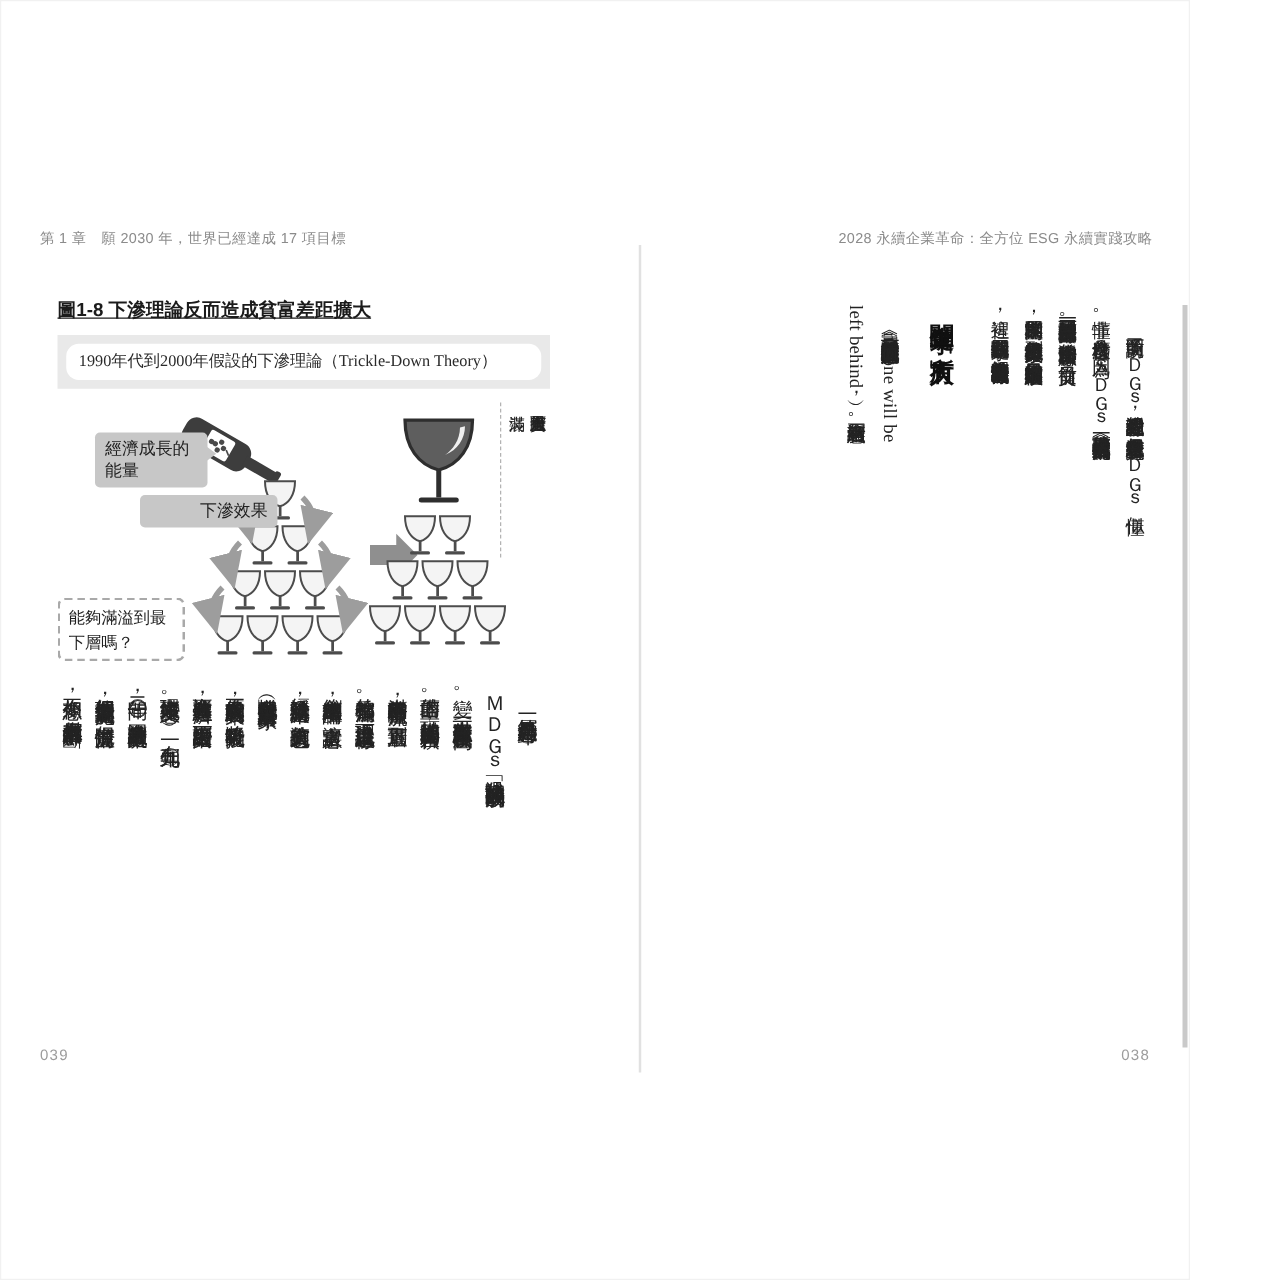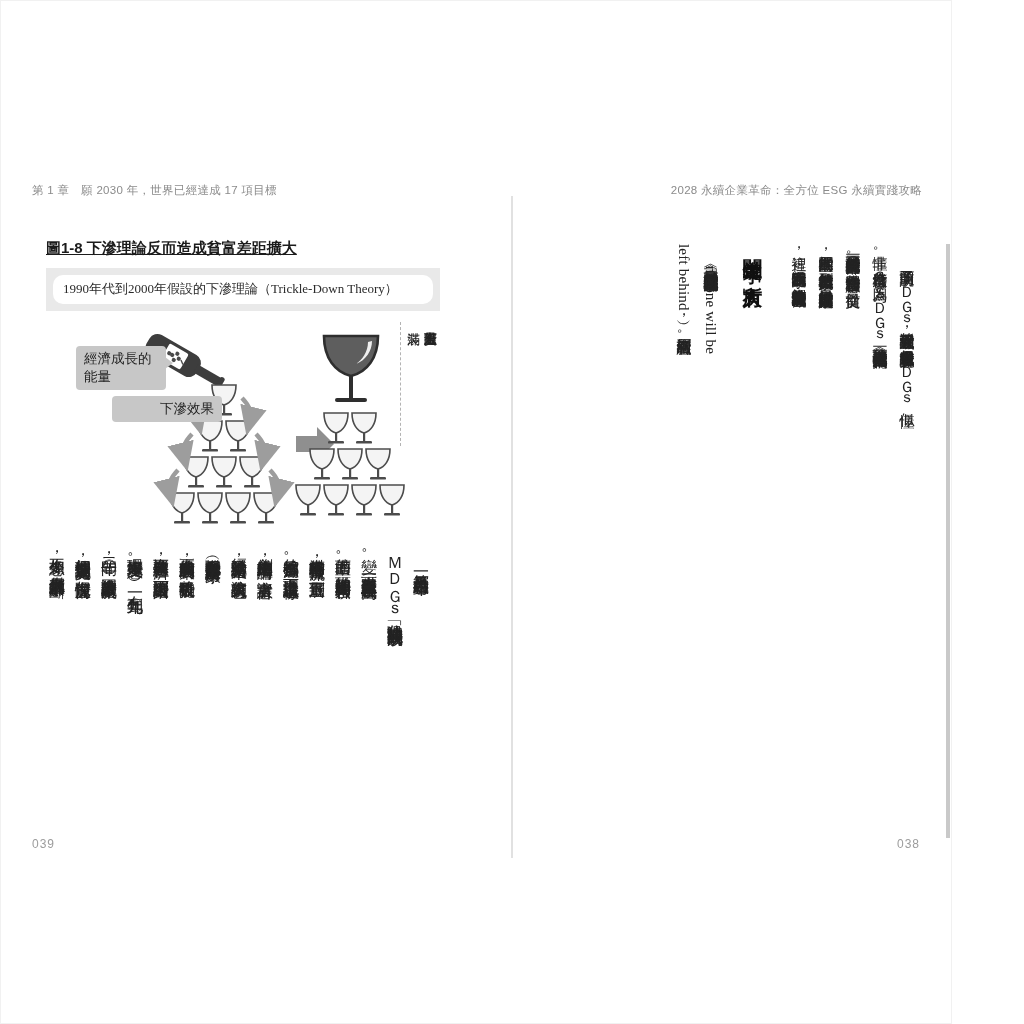--- a/index.html
+++ b/index.html
@@ -162,20 +162,24 @@
         <use href="#glass-s" x="305" y="162"></use>
         <use href="#glass-s" x="333" y="162"></use>
       </g>
     </svg>
 
     <div class="bubble bubble-energy">
         <div class="lbl-line">經濟成長的</div>
         <div class="lbl-line">能量</div>
       </div>
     <div class="bubble bubble-trickle">下滲效果</div>
+    <div class="qbox">
+        <div class="lbl-line">能夠滿溢到最</div>
+        <div class="lbl-line">下層嗎？</div>
+      </div>
     <div class="vlabel">
         <div class="vline">實際上只有最上面</div>
         <div class="vline">裝滿</div>
       </div>
   </div>
 
   <div class="lp-body">
       <div class="vline">　第一層意義是針對二〇〇〇年</div>
       <div class="vline">ＭＤＧｓ時代過於強調「成長」所做的改</div>
       <div class="vline">變。大家可以想像有一座用香檳杯疊成高</div>

